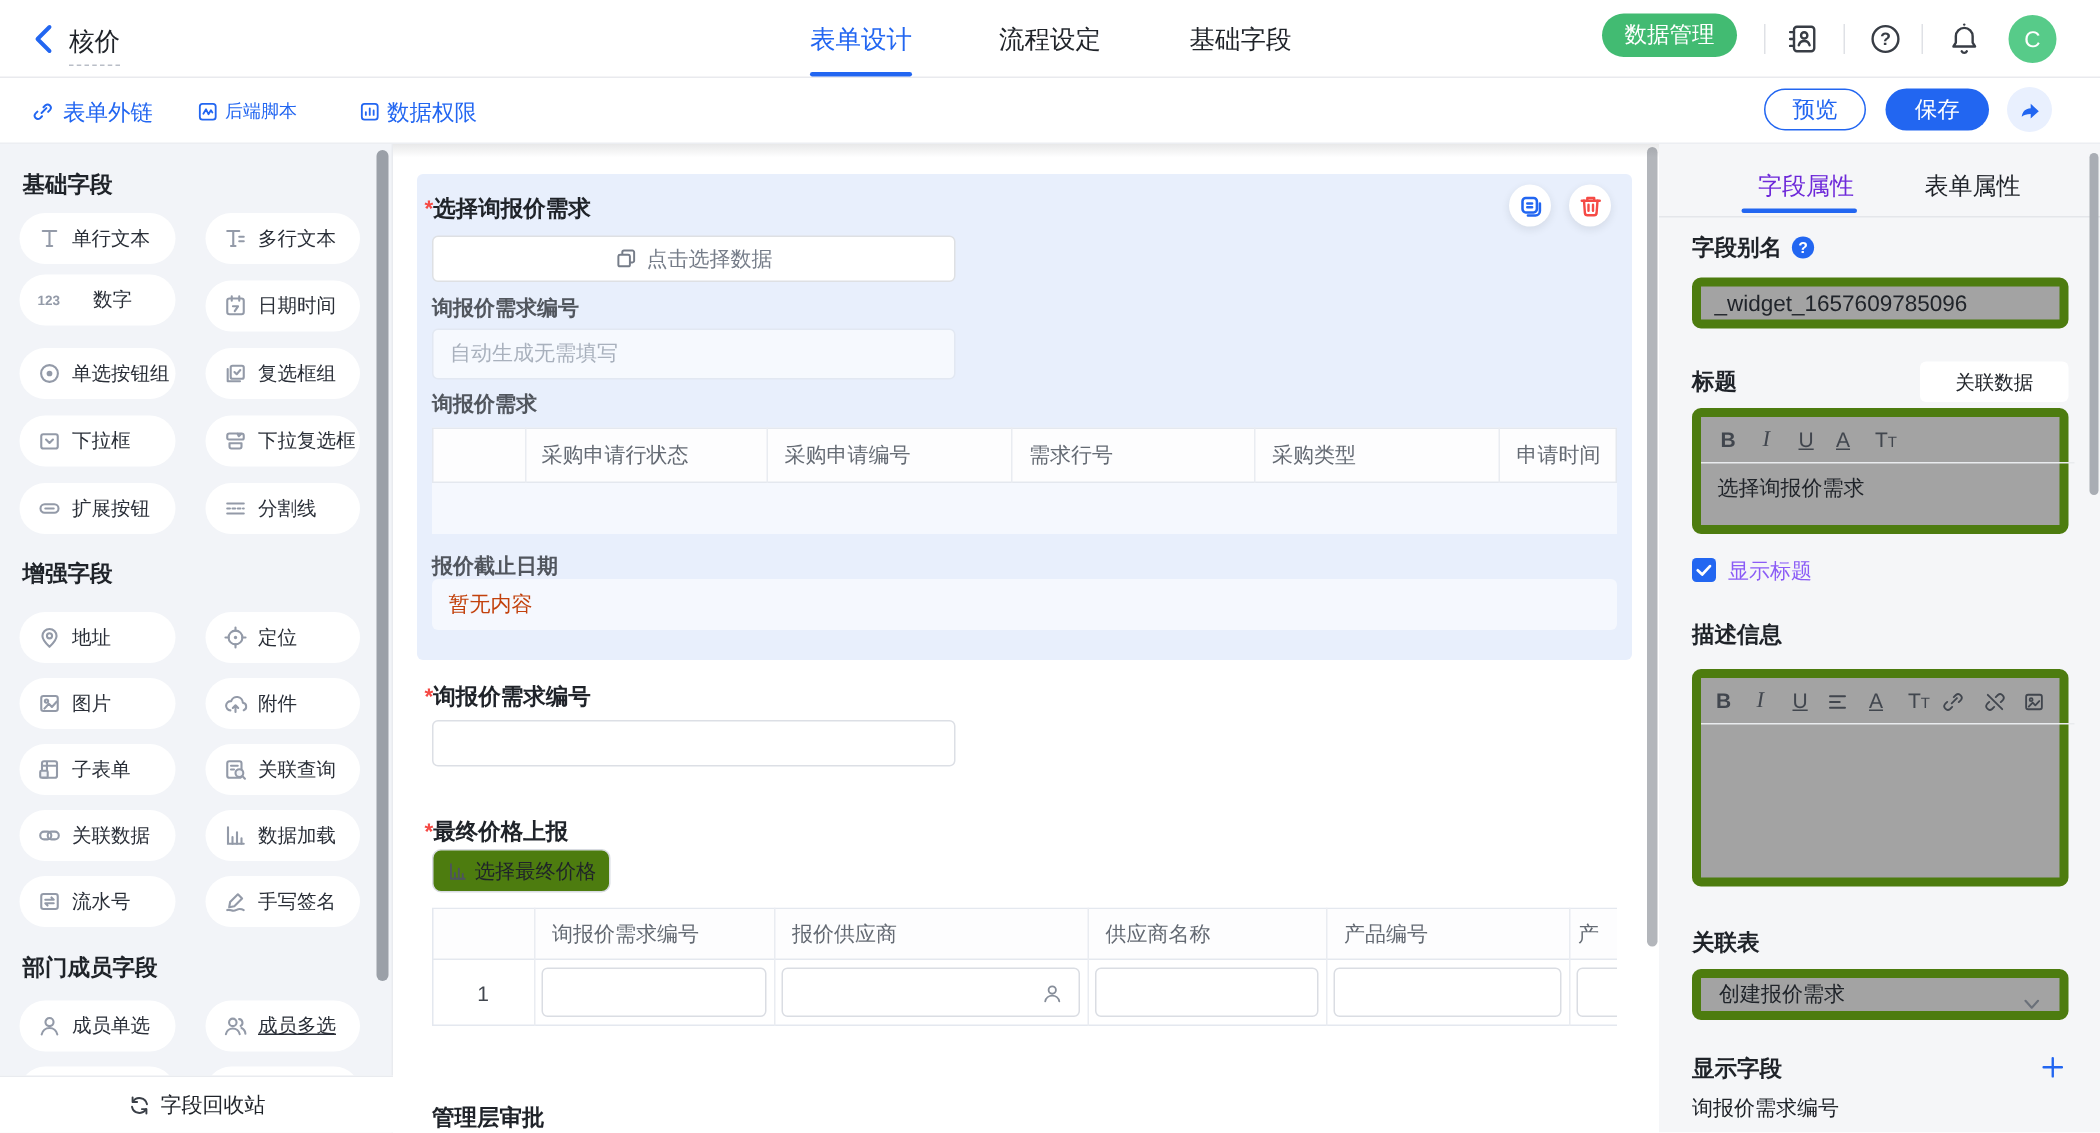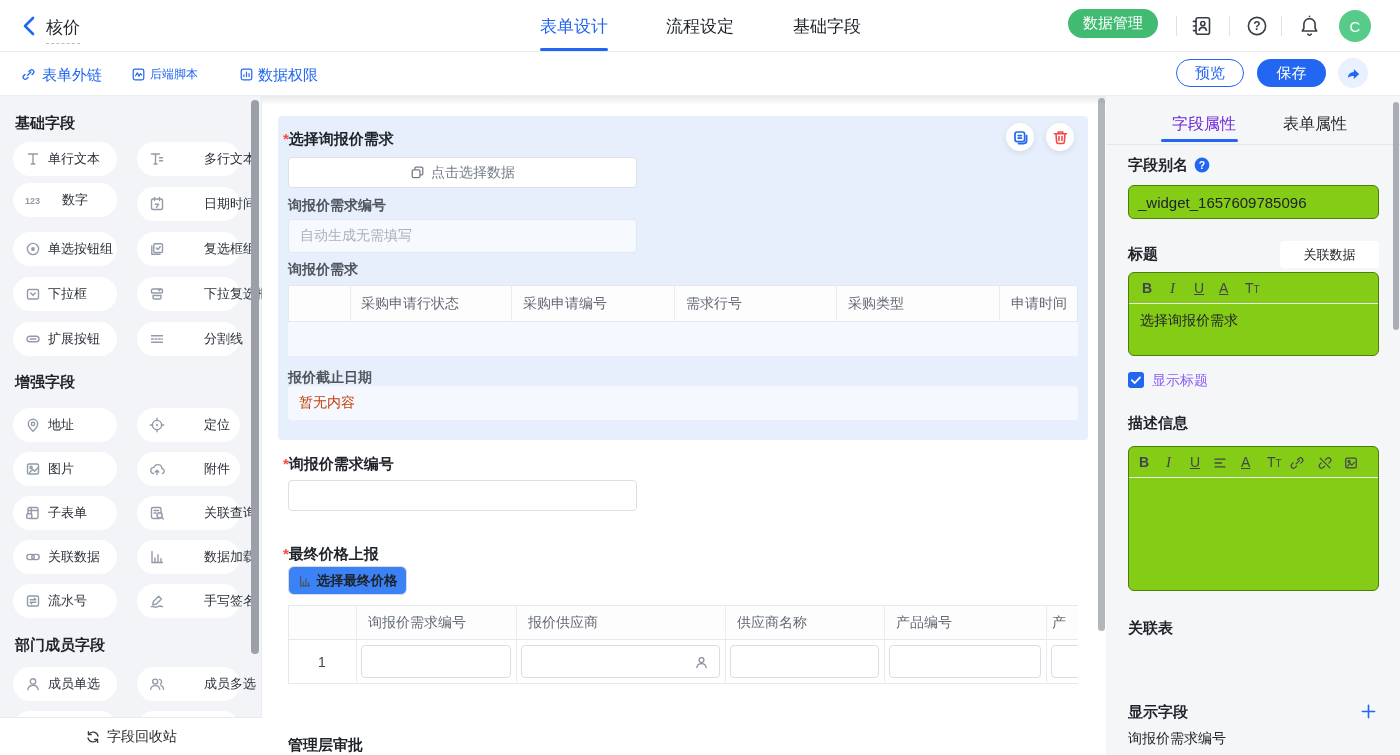--- a/index.html
+++ b/index.html
@@ -12,21 +12,21 @@
 #toolbar { position:absolute; left:0; top:52px; width:1400px; height:44px; background:#fff; border-bottom:1px solid #eceef2; z-index:5; }
 #shadow { position:absolute; left:262px; top:96px; width:844px; height:9px; background:linear-gradient(to bottom, rgba(31,35,41,.10), rgba(31,35,41,0)); z-index:4; }
 .tab { position:absolute; top:15px; font-size:17px; color:#1f2329; }
 .tab.active { color:#2266f1; }
 #tabline { position:absolute; left:540px; top:48px; width:68px; height:3px; background:#2266f1; border-radius:2px; }
 .hdiv { position:absolute; top:16px; width:1px; height:20px; background:#dfe1e6; }
 
 #sidebar { position:absolute; left:0; top:96px; width:262px; height:659px; background:#f2f4f8; border-right:1px solid #e9ebef; }
 .sect { position:absolute; left:15px; font-size:15px; font-weight:bold; color:#1f2329; }
 .pill { position:absolute; width:104px; height:34px; background:#fff; border-radius:17px; display:flex; align-items:center; padding-left:12px; font-size:13px; color:#2a2f38; }
-.pill.r { left:137px; width:103px;gap:32px; }
+.pill.r { left:137px; width:103px; }
 .pill.l { left:13px; }
 .pill svg { margin-right:7px; flex:none; }
 .pill span { white-space:nowrap; letter-spacing:0; }
 #sidebottom { position:absolute; left:0; top:621px; width:262px; height:38px; background:#fff; border-top:1px solid #e9ebef; display:flex; align-items:center; justify-content:center; font-size:14px; color:#1f2329; }
 #sidebar-scroll { position:absolute; left:251px; top:4px; width:8px; height:554px; background:#9ba0a8; border-radius:4px; }
 
 #canvas { position:absolute; left:262px; top:96px; width:844px; height:659px; background:#fff; overflow:hidden; }
 #canvas-scroll { position:absolute; left:836px; top:2px; width:7px; height:533px; background:#b3b6bb; border-radius:4px; }
 #selblock { position:absolute; left:16px; top:20px; width:810px; height:324px; background:#e8effc; border-radius:4px; }
 .circbtn { position:absolute; width:28px; height:28px; background:#fff; border-radius:50%; display:flex; align-items:center; justify-content:center; box-shadow:0 2px 6px rgba(31,35,41,.1); }
@@ -37,21 +37,21 @@
 .ph { color:#a9b1bd; font-size:14px; }
 .col { position:absolute; top:0; bottom:0; border-right:1px solid #e9ecf1; }
 .hlabel { position:absolute; top:0; font-size:14px; color:#646a73; line-height:37px; }
 
 #panel { position:absolute; left:1106px; top:96px; width:294px; height:659px; background:#f5f6f8; }
 #panel .ptab { position:absolute; top:18px; font-size:16px; color:#1f2329; }
 #panel .ptab.active { color:#6d28d9; font-weight:500; }
 #ptabline { position:absolute; left:55px; top:43px; width:77px; height:3px; background:#2266f1; border-radius:2px; }
 #pdivider { position:absolute; left:0; top:48px; width:294px; height:1px; background:#e4e6ea; }
 .plabel { position:absolute; left:22px; font-size:15px; font-weight:bold; color:#1f2329; }
-.pbox { position:absolute; left:22px; width:251px; background:#84cc16; border:1px solid #4d7c0f; border-radius:6px; }
+.pbox { position:absolute; left:22px; width:251px; background:#a3a3a3; border:6px solid #4d7c0f; border-radius:6px; }
 #panel-scroll { position:absolute; left:287px; top:6px; width:6px; height:228px; background:#a9adb4; border-radius:3px; }
 .ticon { font-size:14px; color:#41464e; }
 </style>
 </head>
 <body>
 
 <div id="header">
   <svg class="abs" style="left:23px;top:16px" width="12" height="20" viewBox="0 0 12 20">
       <polyline points="10,2 2,10 10,18" fill="none" stroke="#2266f1" stroke-width="2.6" stroke-linecap="round" stroke-linejoin="round"></polyline>
     </svg>
@@ -277,21 +277,21 @@
 
   <div class="sect" style="top:540px;">部门成员字段</div>
 
   <div class="pill l" style="top:571px;">
       <svg width="16" height="16" viewBox="0 0 16 16" fill="none" stroke="#939aa8" stroke-width="1.4" stroke-linecap="round">
         <circle cx="8" cy="5.4" r="2.7"></circle>
         <path d="M2.8 13.6a5.3 5.3 0 0 1 10.4 0"></path>
       </svg>
       <span>成员单选</span>
     </div>
-  <div class="pill r" style="top:571px;">
+  <div class="pill r" style="top:571px;text-decoration:underline;">
       <svg width="16" height="16" viewBox="0 0 16 16" fill="none" stroke="#939aa8" stroke-width="1.4" stroke-linecap="round">
         <circle cx="6.2" cy="5.6" r="2.5"></circle>
         <path d="M1.6 13.4a4.7 4.7 0 0 1 9.2 0"></path>
         <path d="M10.4 3.4a2.4 2.4 0 0 1 1 4.5M12 9.3a4.6 4.6 0 0 1 2.6 3.9"></path>
       </svg>
       <span>成员多选</span>
     </div>
 
   <div class="pill l" style="top:615px;">
       <span></span>
@@ -363,21 +363,21 @@
     <div class="sublabel abs" style="left:10px;top:253px;">报价截止日期</div>
     <div class="cinput abs" style="left:10px;top:270px;width:790px;height:34px;background:rgba(255,255,255,.55);display:flex;align-items:center;padding-left:11px;">
         <span class="ph" style="color:#c2410c;">暂无内容</span>
       </div>
   </div>
 
   <div class="abs" style="left:21px;top:359px;"><span class="ftitle"><span class="red">*</span>询报价需求编号</span></div>
   <div class="abs" style="left:26px;top:384px;width:349px;height:31px;background:#fff;border:1px solid #dcdfe5;border-radius:4px;"></div>
 
   <div class="abs" style="left:21px;top:449px;"><span class="ftitle"><span class="red">*</span>最终价格上报</span></div>
-  <div class="abs" style="left:26px;top:470px;width:119px;height:29px;background:#3b82f6;border:1px solid #d8dbe1;border-radius:6px;display:flex;align-items:center;justify-content:center;font-size:13.5px;color:#1f2329;font-weight:bold;">
+  <div class="abs" style="left:26px;top:470px;width:119px;height:29px;background:#4d7c0f;border:1px solid #d8dbe1;border-radius:6px;display:flex;align-items:center;justify-content:center;font-size:13.5px;color:#1f2329;">
     <svg width="14" height="14" viewBox="0 0 16 16" fill="none" stroke="#4e545e" stroke-width="1.4" stroke-linecap="round" style="margin-right:5px;">
         <path d="M3 2.5v11h10.5"></path>
         <path d="M6 13.5V9M9 13.5V5.8M12 13.5V9.8"></path>
       </svg>
     选择最终价格
   </div>
 
   <div class="abs" style="left:26px;top:509px;width:790px;height:79px;overflow:hidden;">
     <div class="abs" style="left:0;top:0;width:810px;height:35px;background:#fdfdfe;border:1px solid #e4e8ef;"></div>
     <div class="abs" style="left:0;top:35px;width:810px;height:44px;background:#fff;border:1px solid #e4e8ef;border-top:none;"></div>
@@ -463,20 +463,25 @@
         <path d="M2.5 2.5l11 11"></path>
       </svg>
     <svg class="abs" style="left:215px;top:9px;" width="14" height="14" viewBox="0 0 16 16" fill="none" stroke="#41464e" stroke-width="1.4" stroke-linejoin="round">
         <rect x="2" y="2.5" width="12" height="11" rx="1.5"></rect>
         <circle cx="5.8" cy="6.2" r="1.1"></circle>
         <path d="M4 11.5l3-3 2 2 3-3.2" stroke-linecap="round"></path>
       </svg>
   </div>
 
   <div class="plabel" style="top:523px;">关联表</div>
+  <div class="pbox" style="top:550px;height:34px;display:flex;align-items:center;padding-left:12px;font-size:14px;color:#20242a;">创建报价需求
+    <svg class="abs" style="right:12px;top:11px;" width="13" height="13" viewBox="0 0 14 14" fill="none" stroke="#6a7079" stroke-width="1.5" stroke-linecap="round" stroke-linejoin="round">
+        <polyline points="2.5,4.5 7,9.5 11.5,4.5"></polyline>
+      </svg>
+  </div>
 
   <div class="plabel" style="top:607px;">显示字段</div>
   <svg class="abs" style="left:255px;top:608px;" width="15" height="15" viewBox="0 0 16 16" stroke="#2266f1" stroke-width="1.7" stroke-linecap="round">
       <path d="M8 1.5v13M1.5 8h13"></path>
     </svg>
   <div class="abs" style="left:22px;top:634px;font-size:14px;color:#20242a;">询报价需求编号</div>
 
   <div id="panel-scroll"></div>
 </div>
 

